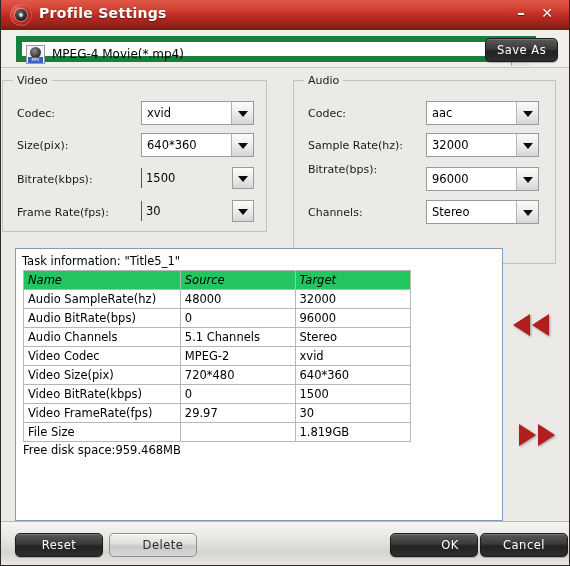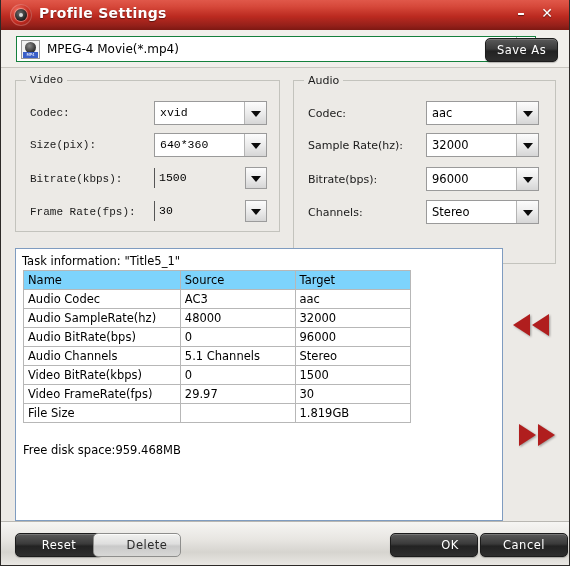--- a/index.html
+++ b/index.html
@@ -78,21 +78,21 @@
     position: absolute; left: 0; top: 30px;
     width: 570px; height: 38px;
     background: #f1efeb;
     border-bottom: 1px solid #c8c5bf;
     box-sizing: border-box;
   }
   .format-combo {
     position: absolute; left: 15px; top: 6px;
     width: 520px; height: 26px;
     background: #ffffff;
-    border: 1px solid #15803d;
+    border: 6px solid #15803d;
     box-sizing: border-box;
   }
   .fmt-icon {
     position: absolute; left: 4px; top: 3px;
     width: 19px; height: 19px;
     background: #f4f4f4;
     border: 1px solid #9a9a9a;
     box-sizing: border-box;
   }
   .fmt-icon::before {
@@ -167,21 +167,21 @@
     border: 1px solid #c3c3bd;
     box-sizing: border-box;
   }
   .group > .legend {
     position: absolute; top: -7px; left: 10px;
     background: #eceae6;
     padding: 0 4px;
     font-size: 11px;
     color: #1a1a1a;
   }
-  #group-video { left: 14px; top: 80px; width: 265px; height: 152px; font-family: Liberation Mono, monospace; }
+  #group-video { left: 1px; top: 80px; width: 265px; height: 152px; }
   #group-audio { left: 292px; top: 80px; width: 263px; height: 184px; }
 
   .field-label {
     position: absolute;
     font-size: 11px;
     color: #1a1a1a;
     white-space: nowrap;
   }
 
   
@@ -245,21 +245,21 @@
     border: 1px solid #b7b7b7;
     padding: 1px 4px;
     text-align: left;
     font-weight: normal;
     height: 16px;
     line-height: 16px;
     color: #000;
     overflow: hidden;
     white-space: nowrap;
   }
-  table.info th { background: #7dd3fc; }
+  table.info th { background: #22c55e; font-style: italic; }
   table.info col.c-name { width: 157px; }
   table.info col.c-src { width: 115px; }
   table.info col.c-tgt { width: 116px; }
   .disk-space {
     position: absolute; left: 7px; top: 194px;
     font-size: 11.5px; color: #000;
   }
 
   
   .nav-arrows {
@@ -288,21 +288,21 @@
     background: linear-gradient(to bottom, #f6f5f3 0%, #e8e6e2 40%, #d6d4cf 70%, #e9e7e3 100%);
     border-top: 1px solid #b9b7b2;
     box-sizing: border-box;
     margin-top: 12px;
   }
   .footer .btn-dark, .footer .btn-grey {
     position: absolute; top: 11px;
     width: 88px; height: 24px; line-height: 22px;
   }
   #btn-reset  { left: 14px; }
-  #btn-delete { left: 92px; padding-left: 20px; }
+  #btn-delete { left: 108px; padding-left: 20px; }
   #btn-ok     { left: 389px; padding-left: 32px; }
   #btn-cancel { left: 479px; }
 </style>
 </head>
 <body>
 
 <div class="window">
 
   <div class="titlebar">
     <div class="title-icon"></div>
@@ -359,21 +359,21 @@
       <div class="val">aac</div>
       <div class="cbtn"></div>
     </div>
 
     <div class="field-label" style="left:14px; top:58px;">Sample Rate(hz):</div>
     <div class="combo" style="left:132px; top:52px; width:113px;">
       <div class="val">32000</div>
       <div class="cbtn"></div>
     </div>
 
-    <div class="field-label" style="left:14px; top:92px;">Bitrate(bps):</div>
+    <div class="field-label" style="left:14px; top:82px;">Bitrate(bps):</div>
     <div class="combo" style="left:132px; top:86px; width:113px;">
       <div class="val">96000</div>
       <div class="cbtn"></div>
     </div>
 
     <div class="field-label" style="left:14px; top:125px;text-align:center;">Channels:</div>
     <div class="combo" style="left:132px; top:119px; width:113px;">
       <div class="val">Stereo</div>
       <div class="cbtn"></div>
     </div>
@@ -390,38 +390,43 @@
         </colgroup>
       <thead>
         <tr>
           <th>Name</th>
           <th>Source</th>
           <th>Target</th>
         </tr>
       </thead>
       <tbody>
         <tr>
-          <td>Audio Codec</td>
-          <td>AC3</td>
-          <td>aac</td>
-        </tr>
-        <tr>
           <td>Audio SampleRate(hz)</td>
           <td>48000</td>
           <td>32000</td>
         </tr>
         <tr>
           <td>Audio BitRate(bps)</td>
           <td>0</td>
           <td>96000</td>
         </tr>
         <tr>
           <td>Audio Channels</td>
           <td>5.1 Channels</td>
           <td>Stereo</td>
+        </tr>
+        <tr>
+          <td>Video Codec</td>
+          <td>MPEG-2</td>
+          <td>xvid</td>
+        </tr>
+        <tr>
+          <td>Video Size(pix)</td>
+          <td>720*480</td>
+          <td>640*360</td>
         </tr>
         <tr>
           <td>Video BitRate(kbps)</td>
           <td>0</td>
           <td>1500</td>
         </tr>
         <tr>
           <td>Video FrameRate(fps)</td>
           <td>29.97</td>
           <td>30</td>

